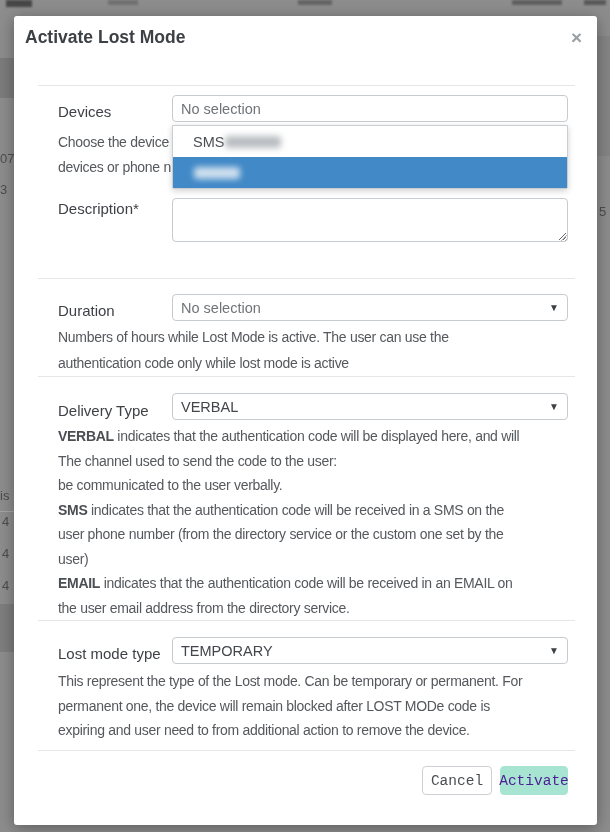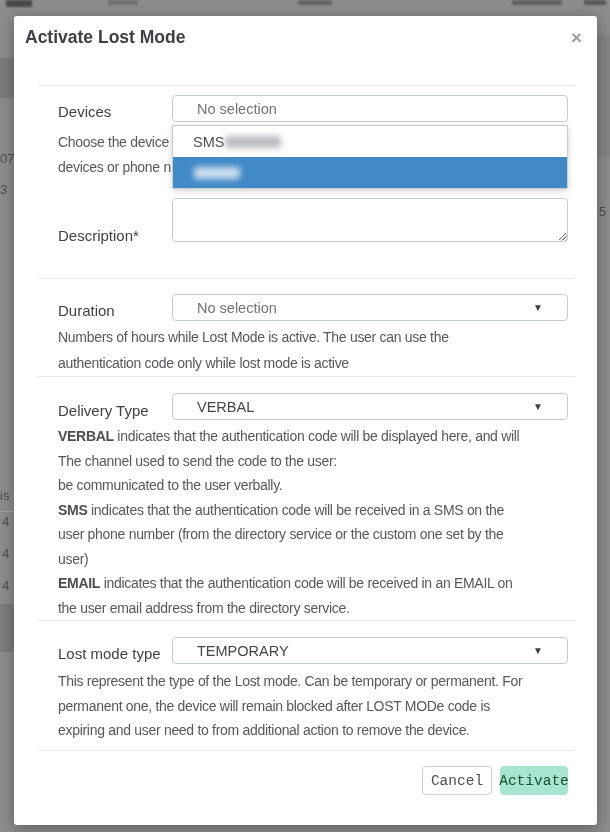--- a/index.html
+++ b/index.html
@@ -24,21 +24,21 @@
   .title{position:absolute;left:11px;top:11px;font-size:17.5px;font-weight:700;color:#3d4045}
   .close{position:absolute;top:13px;right:15px;font-size:19px;font-weight:700;color:#9aa0a4;line-height:18px;cursor:pointer}
 
   .divider{position:absolute;left:24px;right:22px;height:1px;background:#e4e6e8}
 
   .flabel{position:absolute;left:44px;font-size:15px;color:#3e4146;white-space:nowrap}
 
   .select{
     position:absolute;left:158px;width:396px;height:27px;box-sizing:border-box;
     border:1px solid #c6cbd0;border-radius:4px;background:#fff;
-    display:flex;align-items:center;padding:0 24px;font-size:14.5px;cursor:pointer;
+    display:flex;align-items:center;padding:0 8px;font-size:14.5px;cursor:pointer;
   }
   .select .val{flex:1;color:#43464b}
   .select .val.ph{color:#6f7479}
   .caret{font-size:10px;color:#3c4044;margin-left:6px}
 
   .help{position:absolute;left:44px;z-index:1;font-size:14px;letter-spacing:-0.3px;color:#55585c}
   .help-line{white-space:nowrap}
   .help b{font-weight:700;color:#4b4e53}
   .lh25 .help-line{line-height:25px}
   .lh26 .help-line{line-height:26px}
@@ -65,21 +65,21 @@
     background:repeating-linear-gradient(135deg,transparent,transparent 2px,#a9aeb3 2px,#a9aeb3 3px);
     clip-path:polygon(100% 0,100% 100%,0 100%);
   }
 
   .btn{
     position:absolute;top:750px;height:29px;box-sizing:border-box;border-radius:4px;
     display:flex;align-items:center;justify-content:center;font-size:14.5px;
     font-family:Liberation Mono, monospace;cursor:pointer;
   }
   .btn-cancel{right:105px;width:70px;background:#fff;border:1px solid #ccd0d4;color:#4a4d52}
-  .btn-activate{right:29px;width:68px;background:#a7e4d2;border:1px solid #a7e4d2;color:#14532d}
+  .btn-activate{right:29px;width:68px;background:#a7e4d2;border:1px solid #a7e4d2;color:#4c1d95}
 </style>
 </head>
 <body>
 
 <div>
   <div class="blob" style="left:6px;width:26px;height:7px;background:#474747"></div>
   <div class="blob" style="left:108px;width:30px;height:5px;background:#707070"></div>
   <div class="blob" style="left:298px;width:34px;height:5px;background:#646464"></div>
   <div class="blob" style="left:512px;width:50px;height:5px;background:#606060"></div>
   <div class="blob" style="left:584px;width:22px;height:5px;background:#585858"></div>
@@ -114,21 +114,21 @@
   <div class="panel">
     <div class="opt">
       <span>SMS</span>
       <span class="redact"></span>
     </div>
     <div class="opt selected">
       <span class="redact light"></span>
     </div>
   </div>
 
-  <div class="flabel" style="top:211px">Description*</div>
+  <div class="flabel" style="top:184px">Description*</div>
   <textarea class="desc" style=""></textarea>
   <div class="resize-grip"></div>
 
   <div class="divider" style="top:262px"></div>
 
   <div class="flabel" style="top:286px">Duration</div>
   <div class="select" style="top:278px">
     <span class="val ph">No selection</span>
     <span class="caret">▼</span>
   </div>

